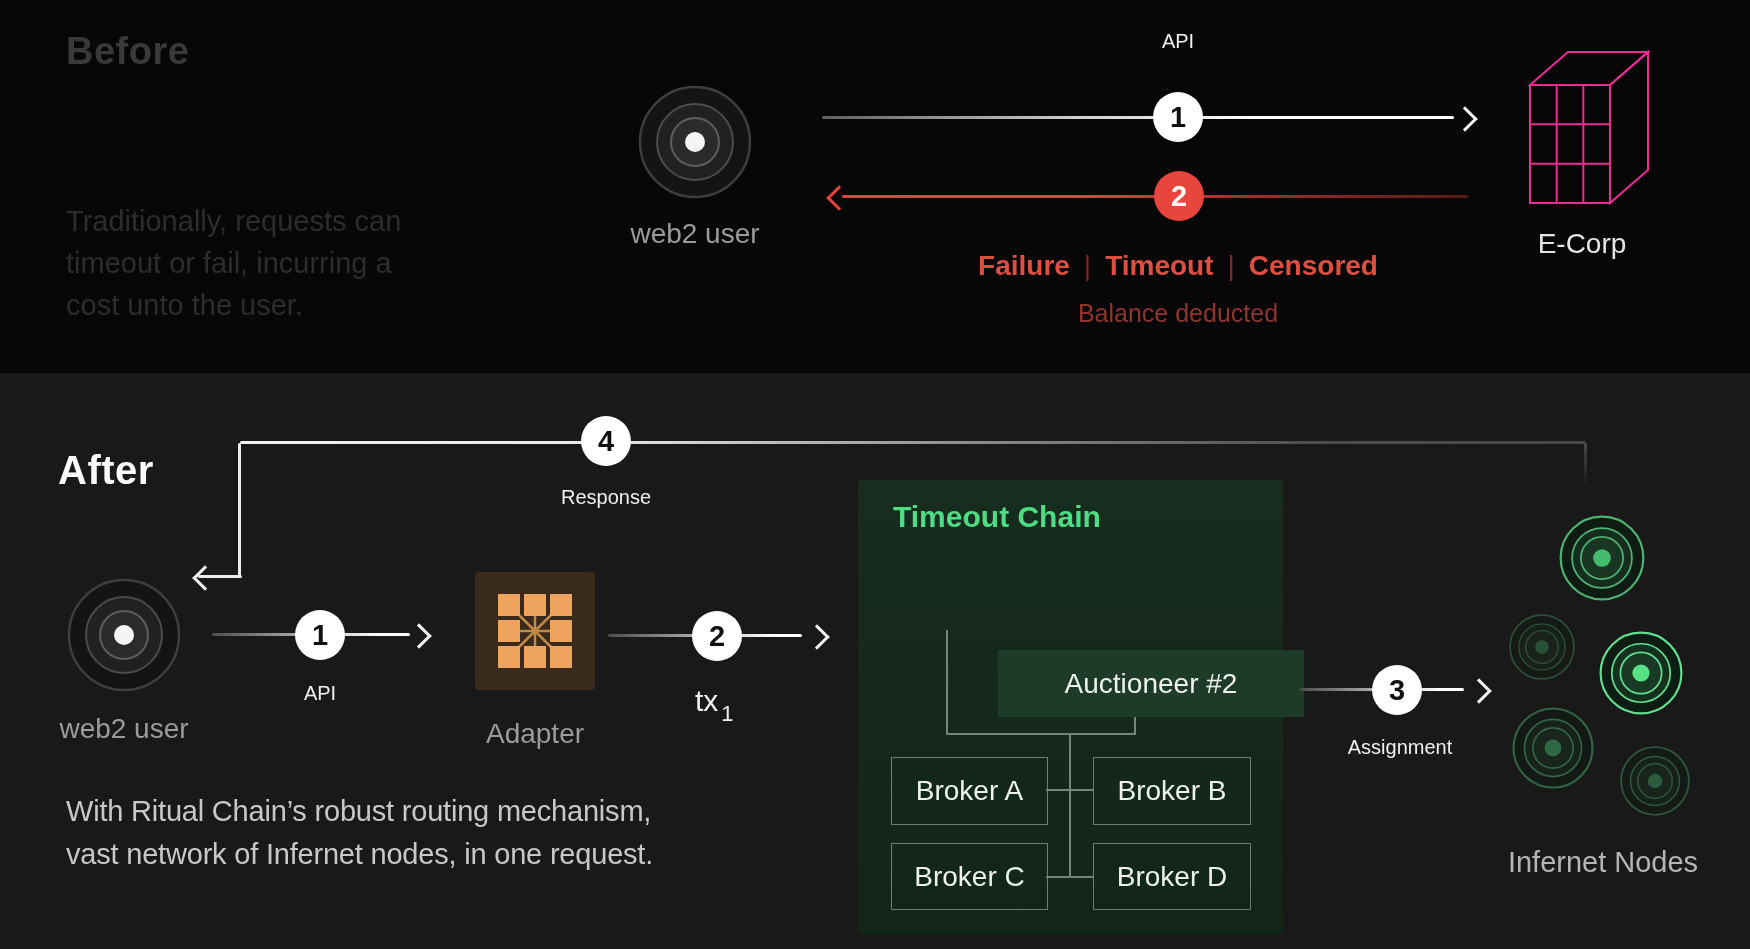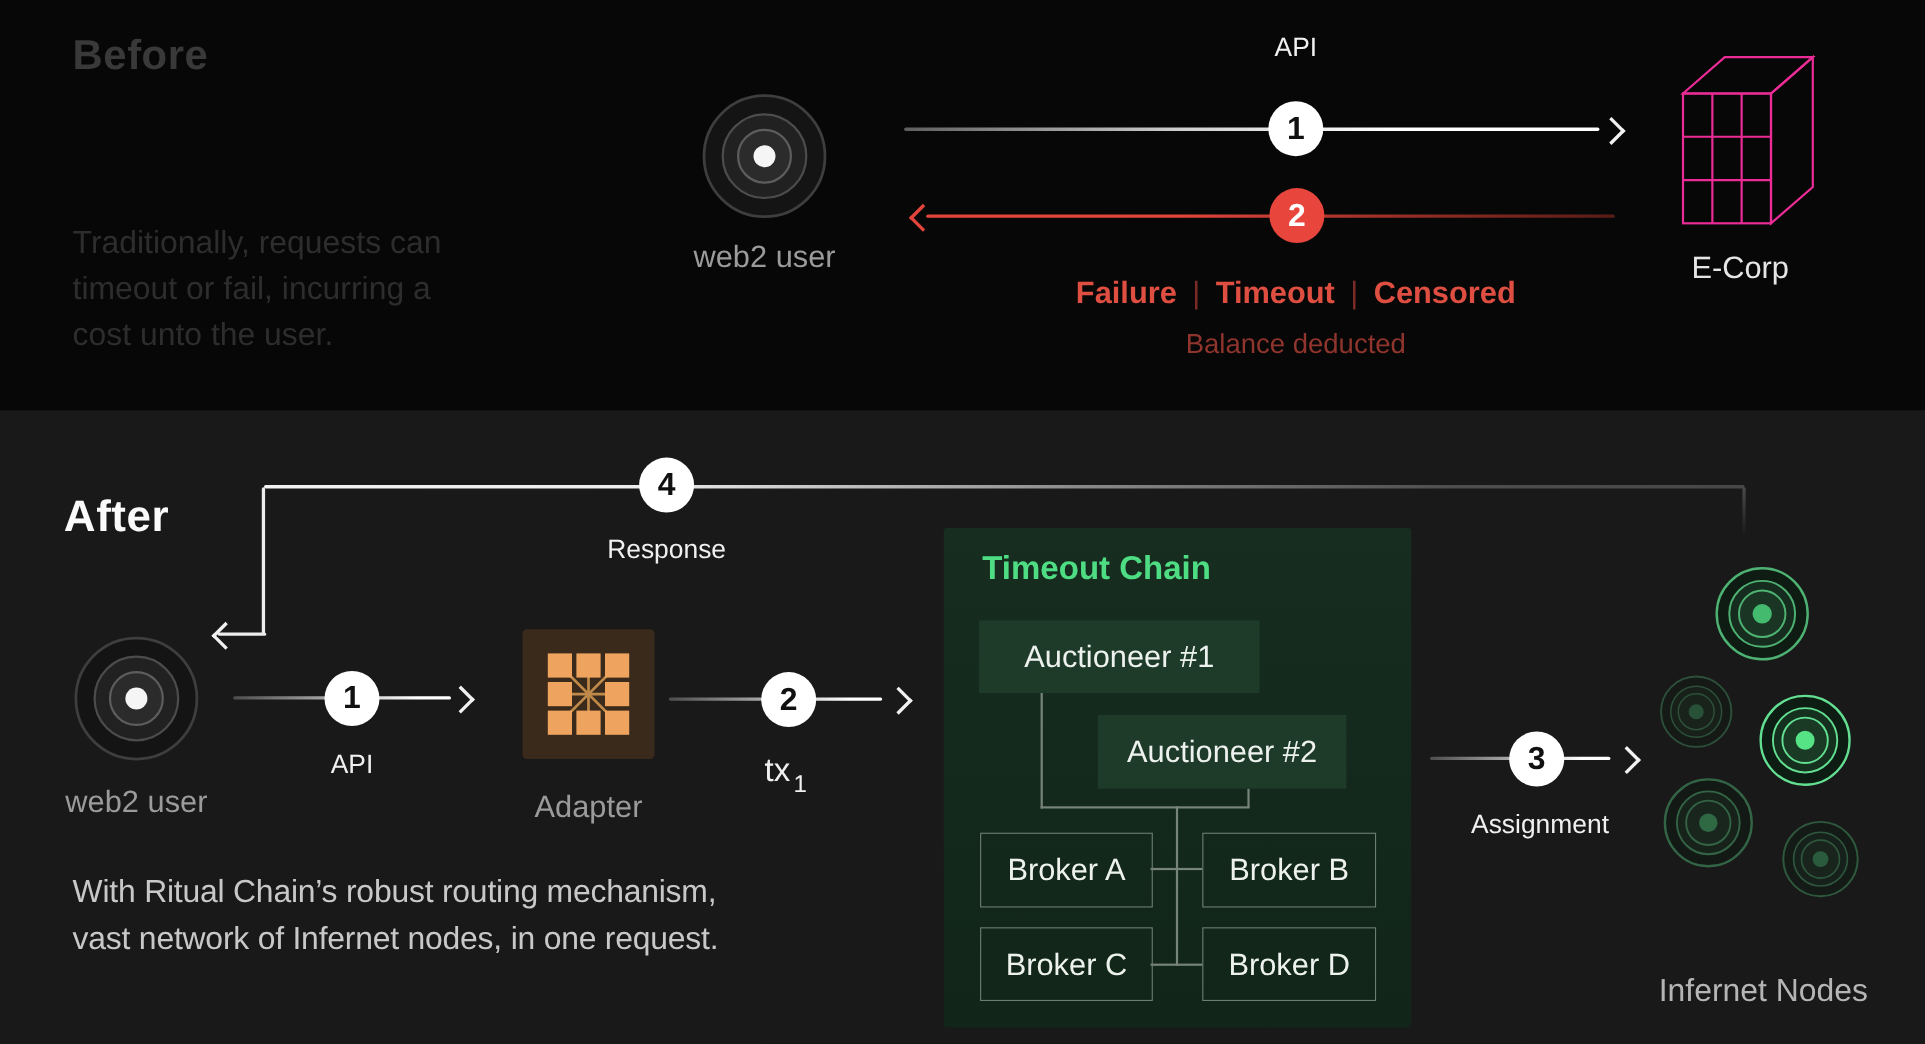--- a/index.html
+++ b/index.html
@@ -6,21 +6,21 @@
   #page{position:relative;width:1750px;height:949px;overflow:hidden;
         font-family:"Liberation Sans","DejaVu Sans",sans-serif;background:#070707;}
   .abs{position:absolute;}
   .bg-after{left:0;top:373px;width:1750px;height:576px;background:#191919;}
   
   .h-dim{font-size:38px;font-weight:600;color:#393939;letter-spacing:.5px;}
   .h-lit{font-size:40px;font-weight:600;color:#fafafa;letter-spacing:.5px;}
   .para-dim{font-size:29px;line-height:42px;color:#2d2d2d;font-weight:500;}
   .para-lit{font-size:29px;line-height:43px;color:#c8c8c8;font-weight:400;letter-spacing:-.2px;}
   .lbl-gray{font-size:28px;color:#9b9b9b;white-space:nowrap;}
-  .lbl-white{font-size:24px;color:#f0f0f0;font-weight:500;white-space:nowrap;}
+  .lbl-white{font-size:20px;color:#f0f0f0;font-weight:500;white-space:nowrap;}
   .cx{transform:translateX(-50%);}
   
   .num-circle{width:50px;height:50px;border-radius:50%;background:#fff;color:#111;
       font-size:29px;font-weight:700;display:flex;align-items:center;justify-content:center;z-index:5;}
   .num-circle.red{background:#e8463c;color:#fff;}
   
   .hline{height:3px;border-radius:2px;}
   .vline{width:3px;border-radius:2px;}
   .grad-white-r{background:linear-gradient(90deg,#5f5f5f 0%,#cfcfcf 40%,#ffffff 70%);}
   .grad-red-l{background:linear-gradient(90deg,#e2453b 0%,#e0443a 38%,#8a2a22 75%,#581c17 100%);}
@@ -164,22 +164,21 @@
   <div class="abs panel"></div>
   <div class="abs panel-title" style="left:893px;top:500px;">Timeout Chain</div>
 
   <div class="abs conn" style="left:946px;top:630px;width:2px;height:105px;"></div>
   <div class="abs conn" style="left:946px;top:733px;width:190px;height:2px;"></div>
   <div class="abs conn" style="left:1134px;top:717px;width:2px;height:17px;"></div>
   <div class="abs conn" style="left:1069px;top:733px;width:2px;height:145px;"></div>
   <div class="abs conn" style="left:1046px;top:789px;width:47px;height:2px;"></div>
   <div class="abs conn" style="left:1046px;top:876px;width:47px;height:2px;"></div>
 
-  <div class="abs auct" style="left:890px;top:564px;width:255px;height:66px;">Auctioneer #1</div>
-  <div class="abs auct" style="left:998px;top:650px;width:226px;height:67px;">Auctioneer #2</div>
+  <div class="abs auct" style="left:998px;top:650px;width:306px;height:67px;">Auctioneer #2</div>
 
   <div class="abs broker" style="left:891px;top:757px;width:155px;height:66px;">Broker A</div>
   <div class="abs broker" style="left:1093px;top:757px;width:156px;height:66px;">Broker B</div>
   <div class="abs broker" style="left:891px;top:843px;width:155px;height:65px;">Broker C</div>
   <div class="abs broker" style="left:1093px;top:843px;width:156px;height:65px;">Broker D</div>
 
   <div class="abs hline" style="left:1300px;top:688px;width:164px;background:linear-gradient(90deg,#4d4d4d,#ffffff 85%);"></div>
   <div class="chev chev-right" style="left:1470px;top:682px;"></div>
   <div class="abs num-circle" style="left:1372px;top:665px;">3</div>
   <div class="abs lbl-white cx" style="left:1400px;top:736px;">Assignment</div>
@@ -207,20 +206,20 @@
     <circle cx="50" cy="50" r="34" fill="#16301f" stroke="#57cd82" stroke-width="2"></circle>
     <circle cx="50" cy="50" r="24" fill="#1b3a26" stroke="#57cd82" stroke-width="2"></circle>
     <circle cx="50" cy="50" r="10" fill="#4cd77e"></circle>
   </svg>
   <svg class="abs" style="left:1619px;top:745px;opacity:.35;" width="72" height="72" viewBox="0 0 100 100">
     <circle cx="50" cy="50" r="47" fill="#0d1d13" stroke="#57cd82" stroke-width="2.5"></circle>
     <circle cx="50" cy="50" r="34" fill="#16301f" stroke="#57cd82" stroke-width="2"></circle>
     <circle cx="50" cy="50" r="24" fill="#1b3a26" stroke="#57cd82" stroke-width="2"></circle>
     <circle cx="50" cy="50" r="10" fill="#4cd77e"></circle>
   </svg>
-  <div class="abs lbl-gray cx" style="left:1603px;top:846px;font-size:29px;color:#b5b5b5;margin-top:39px;">Infernet Nodes</div>
+  <div class="abs lbl-gray cx" style="left:1603px;top:846px;font-size:29px;color:#b5b5b5;">Infernet Nodes</div>
 
   <div class="abs para-lit" style="left:66px;top:790px;">
     <div>With Ritual Chain’s robust routing mechanism,</div>
     <div>vast network of Infernet nodes, in one request.</div>
   </div>
 
 </div>
 
 </body></html>

